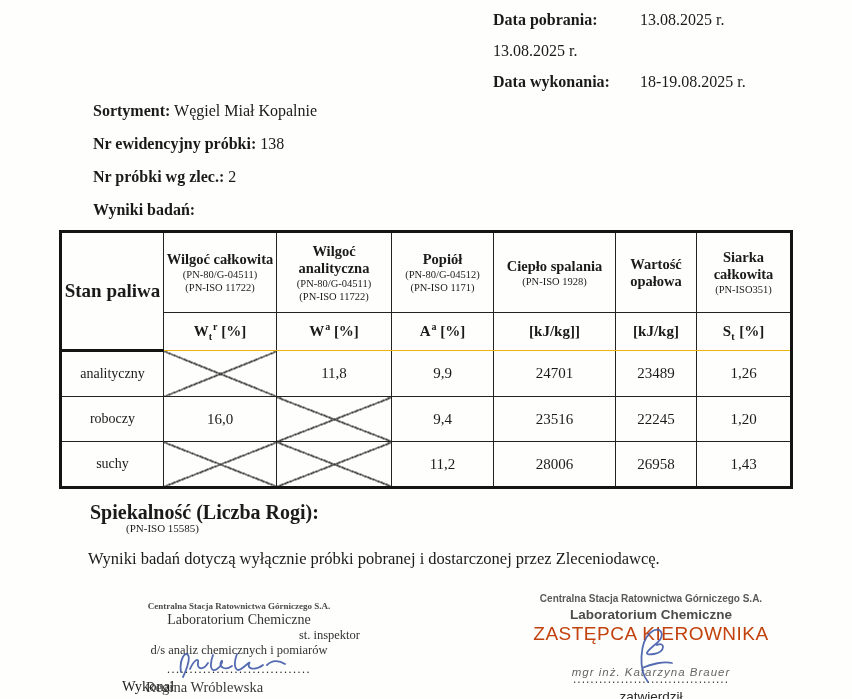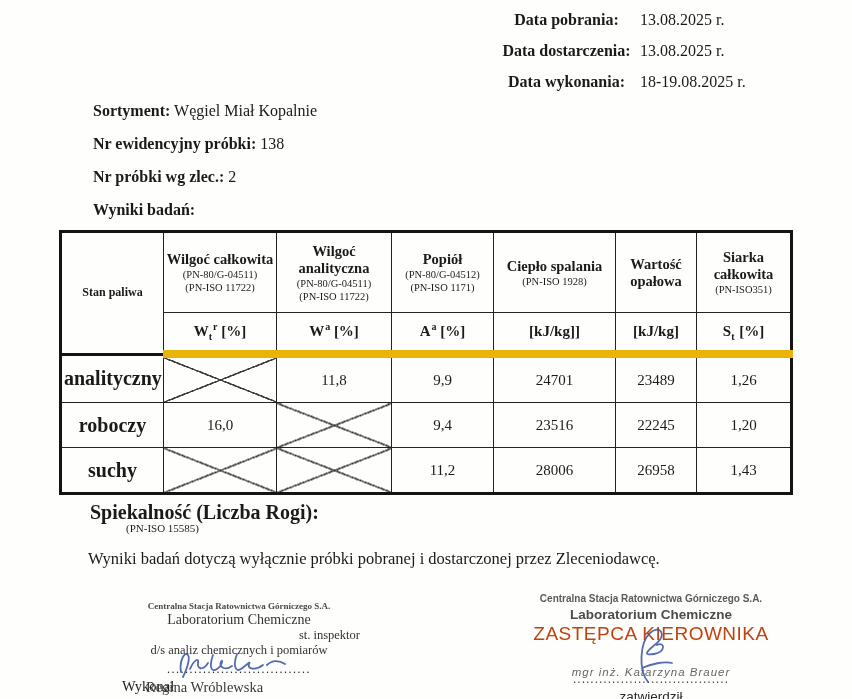--- a/index.html
+++ b/index.html
@@ -3,49 +3,49 @@
 <meta charset="utf-8">
 <style>
   html,body { margin:0; padding:0; background:#ffffff; }
   .page {
     position:relative; width:852px; height:699px;
     background:#fefefd; overflow:hidden;
     font-family:"Liberation Serif", serif; color:#1a1a1a;
   }
 
   
-  .dates { position:absolute; left:493px; top:9px;text-align:center; }
+  .dates { position:absolute; left:493px; top:9px; }
   .date-row { display:flex; margin-bottom:10px; font-size:16px; line-height:21px; }
   .date-label { font-weight:bold; width:147px; }
 
   
   .sample { position:absolute; left:93px; top:100px; font-size:16px;font-family:Liberation Serif, serif; }
   .sample-row { margin-bottom:12px; line-height:21px; }
   .sample-label { font-weight:bold; }
   .results-heading { font-weight:bold; margin-top:1px; line-height:21px; }
 
   
   .results-table {
     position:absolute; left:59px; top:230px; width:731px;
     border-collapse:collapse; table-layout:fixed;
     border:3px solid #141414;
   }
   .results-table th, .results-table td {
     border:1px solid #222; text-align:center; vertical-align:middle;
     padding:0 2px; overflow:hidden;
   }
   tr.names th { height:79px; }
-  tr.units th { height:37px; border-bottom:8px solid #eab308; }
-  th.stan { border-bottom:3px solid #141414; font-size:12px; font-weight:bold; }
+  tr.units th { height:37px; border-bottom:1px solid #eab308; }
+  th.stan { border-bottom:3px solid #141414; font-size:19px; font-weight:bold; }
   .col-title { font-weight:bold; font-size:14.5px; line-height:17px; }
   .col-norm  { font-weight:normal; font-size:10.5px; line-height:13px; }
   .unit-cell { font-weight:bold; font-size:15px; }
   .unit-cell sub, .unit-cell sup { font-size:10px; }
   .unit-cell sup { margin-left:1px; }
-  tbody th.row-name { font-weight:bold; font-size:20px; height:44px; }
+  tbody th.row-name { font-weight:normal; font-size:14px; height:44px; }
   tbody td { font-size:15px; height:44px; }
   td.crossed {
     background-image:
       linear-gradient(to top right,    transparent calc(50% - 0.8px), #3d3d3d calc(50% - 0.8px), #3d3d3d calc(50% + 0.8px), transparent calc(50% + 0.8px)),
       linear-gradient(to bottom right, transparent calc(50% - 0.8px), #3d3d3d calc(50% - 0.8px), #3d3d3d calc(50% + 0.8px), transparent calc(50% + 0.8px));
   }
 
   
   .spiek-title { position:absolute; left:90px;  top:501px; font-weight:bold; font-size:20px; }
   .spiek-norm  { position:absolute; left:126px; top:522px; font-size:11px; }
@@ -78,21 +78,20 @@
 <body>
 
 <div class="page">
 
   <div class="dates">
     <div class="date-row">
       <span class="date-label">Data pobrania:</span>
       <span class="date-value">13.08.2025 r.</span>
     </div>
     <div class="date-row">
-      <span class="date-label">Data dostarczenia:</span>
       <span class="date-value">13.08.2025 r.</span>
     </div>
     <div class="date-row">
       <span class="date-label">Data wykonania:</span>
       <span class="date-value">18-19.08.2025 r.</span>
     </div>
   </div>
 
   <div class="sample">
     <div class="sample-row">

